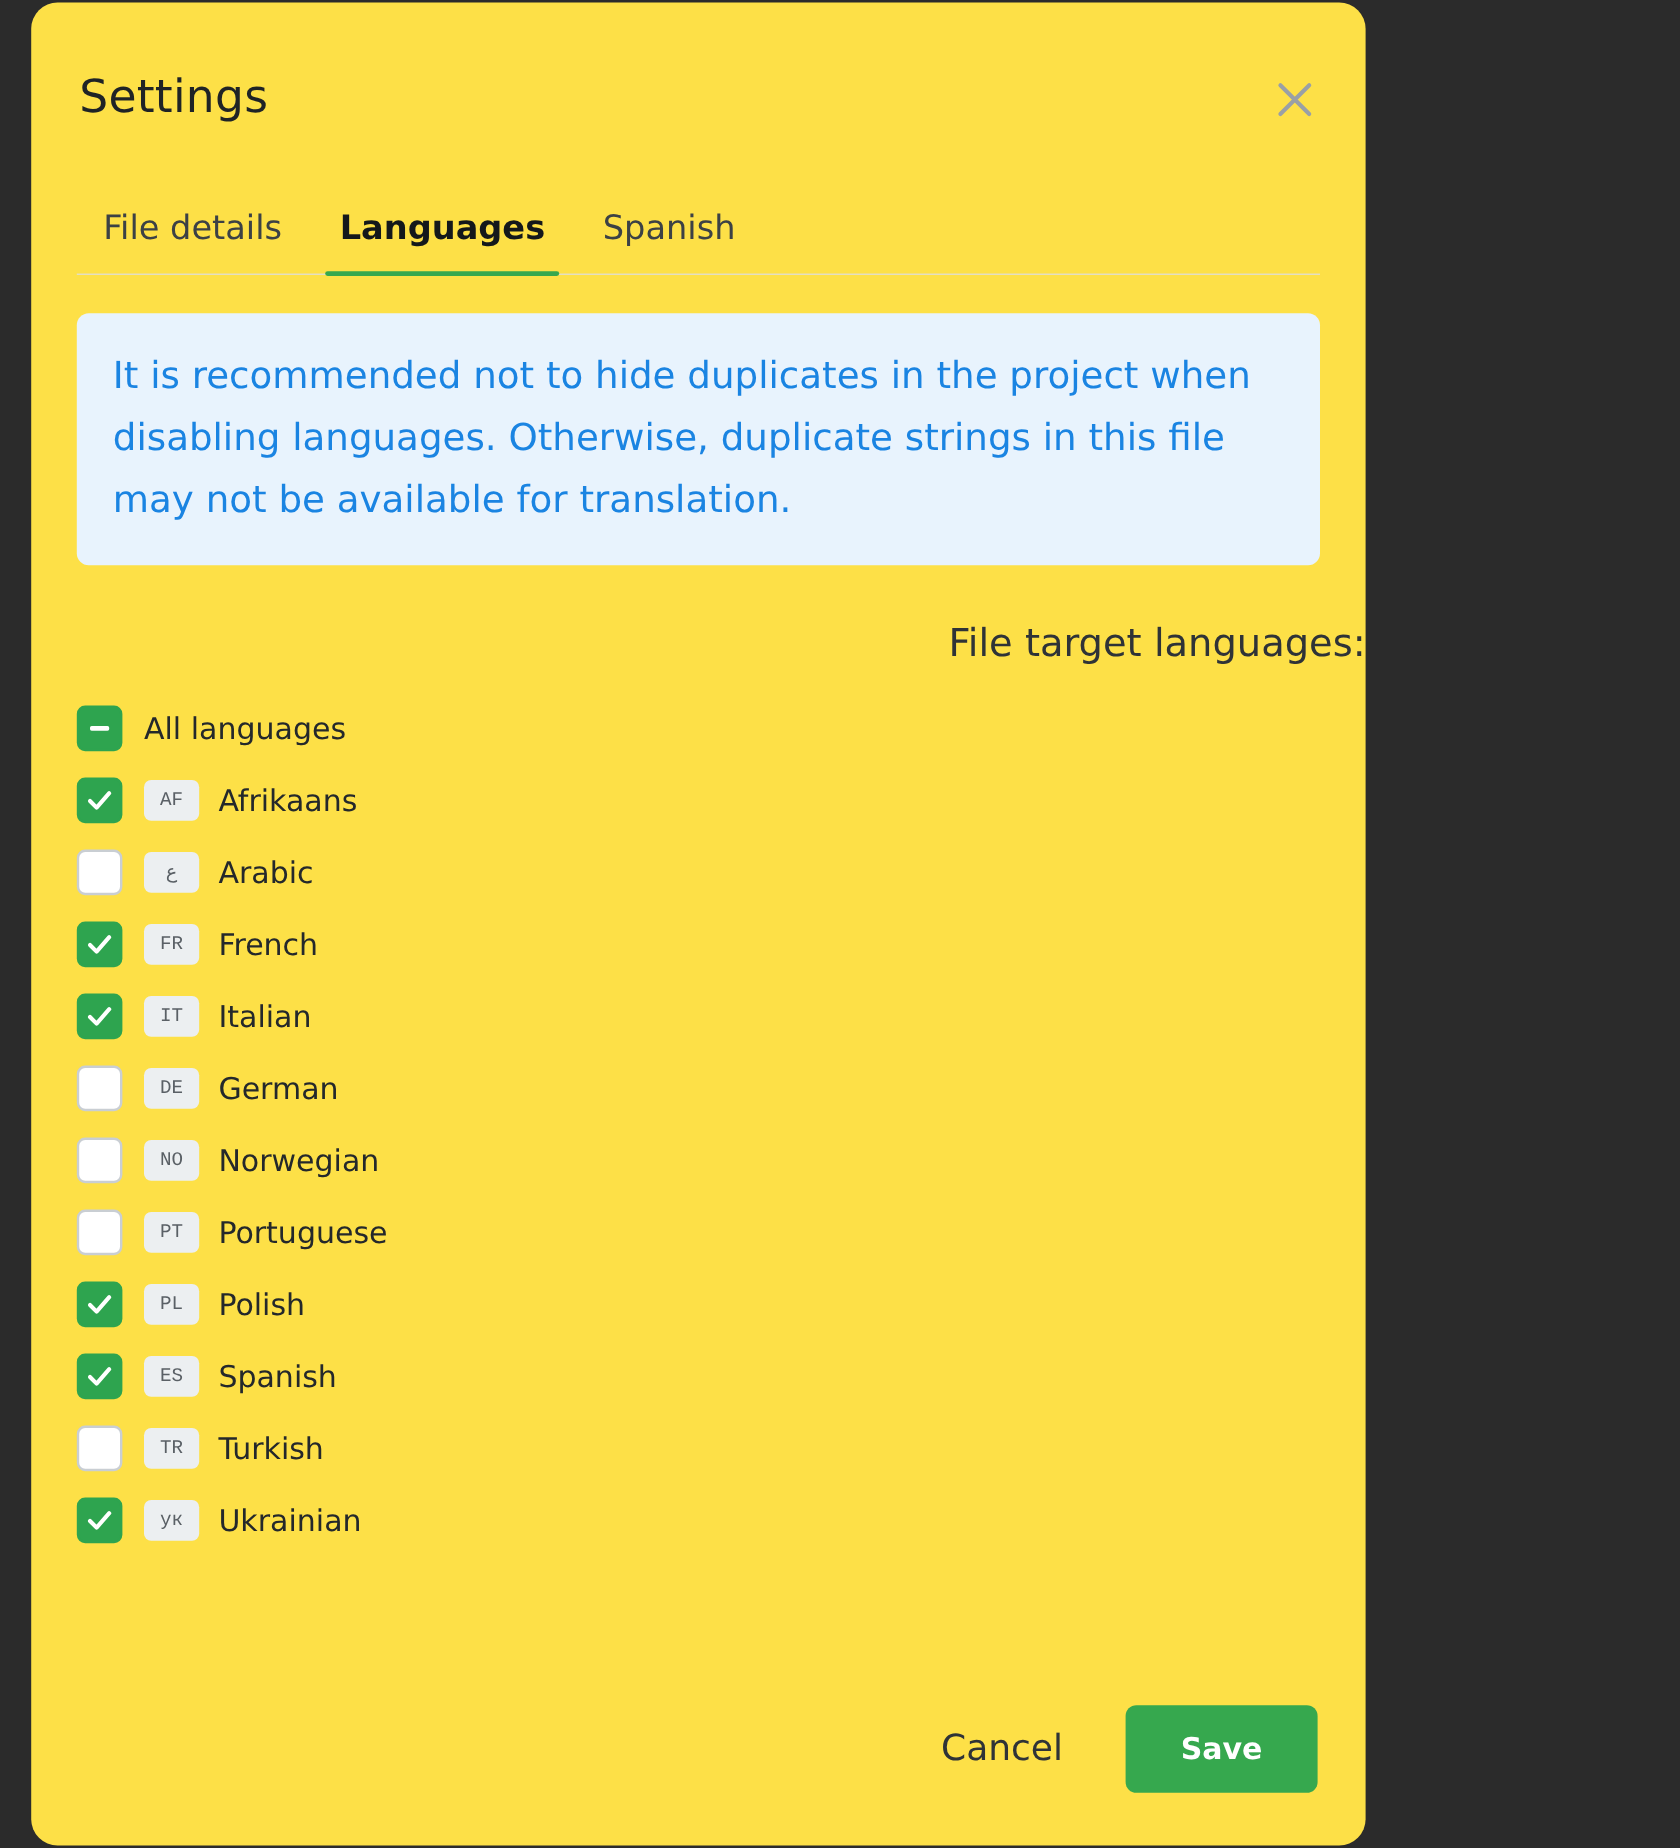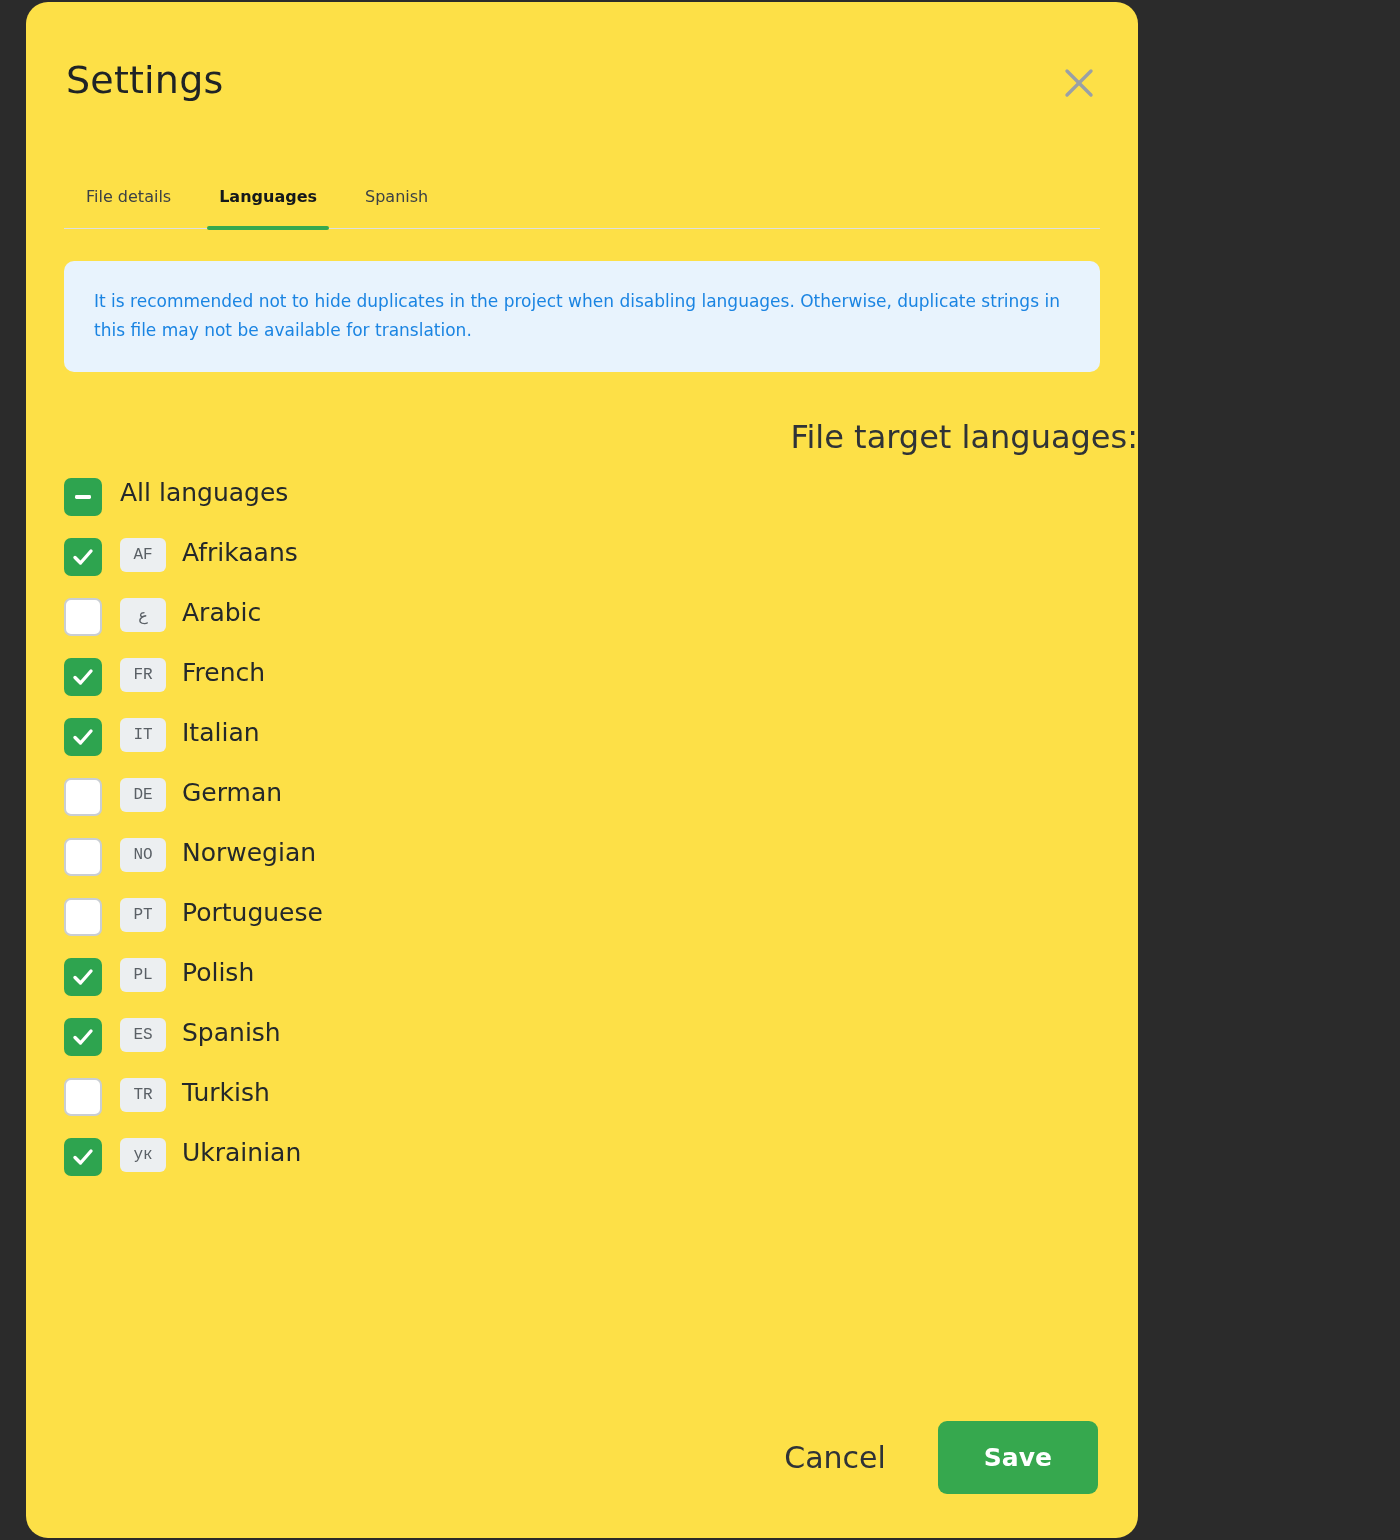--- a/index.html
+++ b/index.html
@@ -49,21 +49,21 @@
   .close-icon svg { display: block; }
 
   .tabs {
     margin: 52px 38px 0 38px;
     border-bottom: 1px solid #dcdfe2;
     display: flex;
     align-items: flex-end;
     height: 74px;
   }
   .tab {
-    font-size: 16px;
+    font-size: 28px;
     color: #3c4145;
     padding: 0 12px 22px 12px;
     margin-right: 24px;
     cursor: pointer;
     position: relative;
     white-space: nowrap;
   }
   .tab:first-child { margin-left: 10px; }
   .tab.active {
     color: #14181b;
@@ -79,36 +79,37 @@
     background: #36a84e;
     border-radius: 2px;
   }
 
   .notice {
     margin: 32px 38px 0 38px;
     background: #e8f3fd;
     border-radius: 10px;
     padding: 26px 30px 28px 30px;
     color: #1a84e2;
-    font-size: 17px;
+    font-size: 31px;
     line-height: 1.68;
   }
 
   .section-label {
     margin: 46px 0 0 38px;
     font-size: 32px;
     color: #2f3337;
     text-align: right;
   }
 
   .lang-list {
     margin: 22px 0 0 38px;
   }
   .lang-row {
     display: flex;
+    align-items: center;
     height: 60px;
     cursor: pointer;
   }
   .cbox {
     width: 38px;
     height: 38px;
     border-radius: 7px;
     box-sizing: border-box;
     flex: 0 0 auto;
     display: flex;

